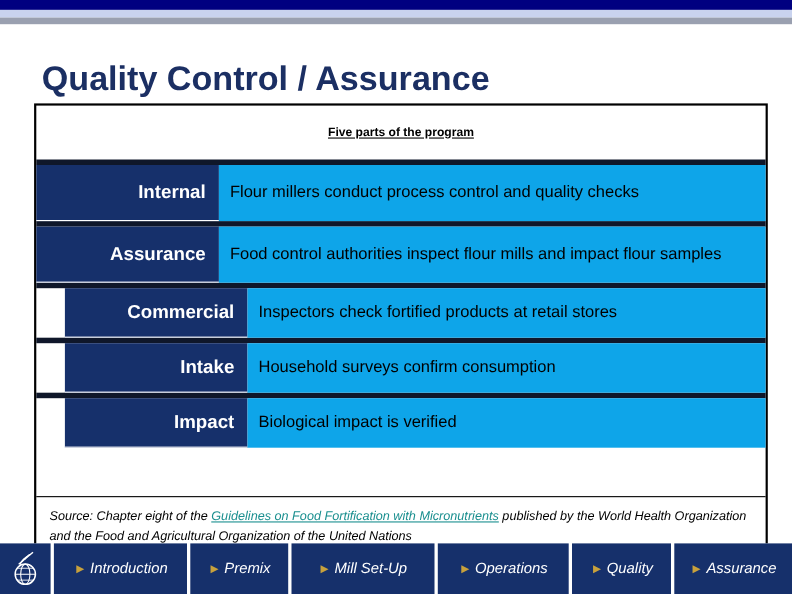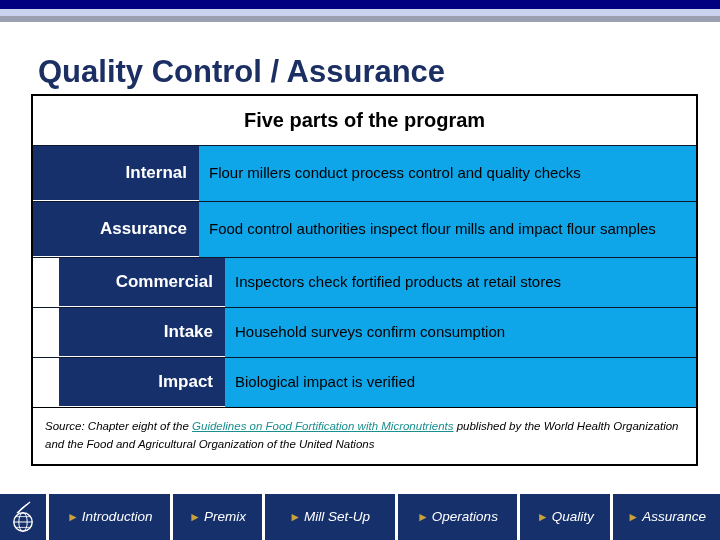--- a/index.html
+++ b/index.html
@@ -60,29 +60,30 @@
   }
 
   .table-header-row {
     height: 49px;
     display: flex;
     align-items: center;
     justify-content: center;
     box-sizing: border-box;
   }
   .table-header-title {
-    font-size: 20px;
+    font-size: 11px;
     font-weight: bold;
     color: #000000;
+    text-decoration: underline;
   }
 
   .data-row {
     display: flex;
     box-sizing: border-box;
-    border-top: 1px solid #0f172a;
+    border-top: 5px solid #0f172a;
   }
   .row-label-cell {
     width: 166px;
     min-width: 166px;
     background: #16306b;
     color: #ffffff;
     font-size: 17px;
     font-weight: bold;
     display: flex;
     align-items: center;
@@ -104,20 +105,21 @@
   }
   .row-h2 { height: 56px; }
   .row-h1 { height: 50px; padding-left: 26px; }
 
   
   #source-row {
     border-top: 1px solid #000000;
     padding: 10px 14px 10px 12px;
     box-sizing: border-box;
     min-height: 46px;
+    margin-top: 44px;
   }
   #source-note {
     font-size: 11.5px;
     font-style: italic;
     color: #000000;
     line-height: 1.55;
   }
   #source-link {
     color: #1a8f8f;
     text-decoration: underline;

